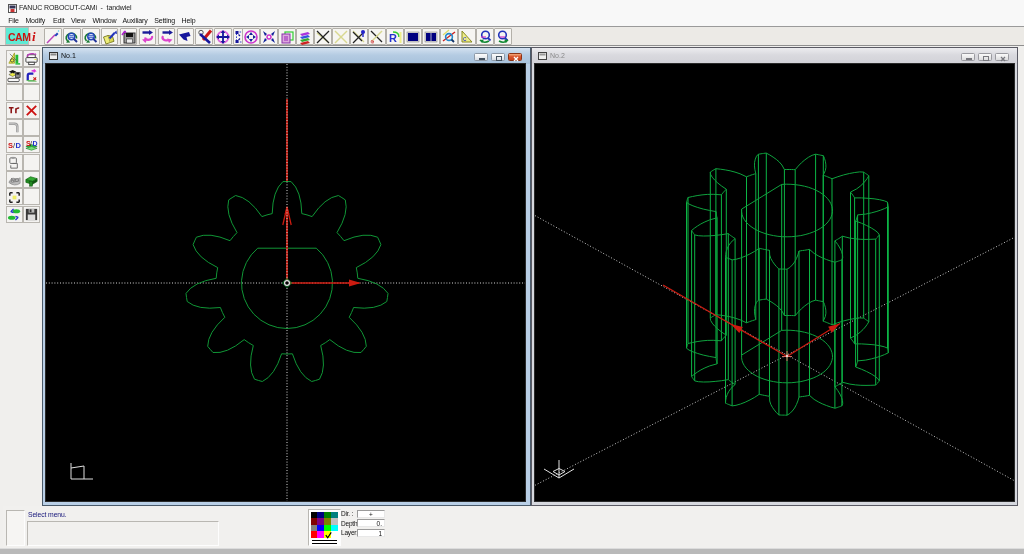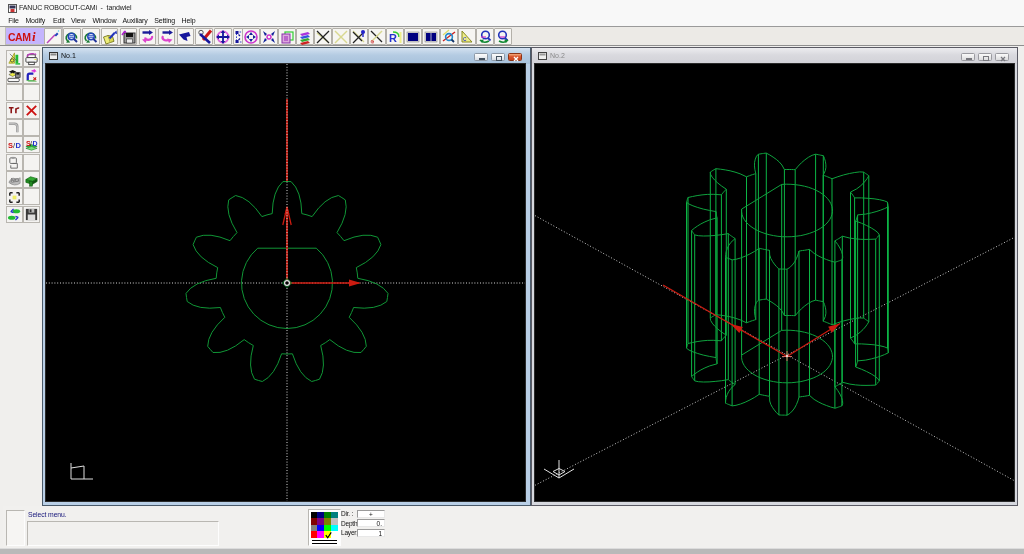--- a/index.html
+++ b/index.html
@@ -3,21 +3,21 @@
 * { margin:0; padding:0; box-sizing:border-box; }
 html,body { width:1024px; height:554px; overflow:hidden; font-family:"Liberation Sans",sans-serif; }
 #app { position:absolute; inset:0; background:#f0efed; }
 .abs { position:absolute; }
 
 #titlebar { left:0; top:0; width:1024px; height:14px; background:#f8f8f8; }
 #titlebar .txt { position:absolute; left:19px; top:3.5px; font-size:7px; color:#1a1a1a; letter-spacing:-0.1px; }
 #menubar { left:0; top:14px; width:1024px; height:13px; background:#f8f8f8; border-bottom:1px solid #9a9a9a; }
 #menubar span { position:absolute; top:3px; font-size:7px; letter-spacing:-0.15px; color:#111; }
 #toolbar { left:0; top:27px; width:1024px; height:19px; background:#eceae6; border-bottom:1px solid #8f8f8f; }
-#logo { position:absolute; left:5px; top:0px; width:58px; height:18px; background:#c4b5fd; border:1px solid #c0beb8; }
+#logo { position:absolute; left:5px; top:0px; width:24px; height:18px; background:#5eead4; border:1px solid #c0beb8; }
 #logo b { position:absolute; left:2px; top:2.5px; font-size:10.5px; color:#cc1111; letter-spacing:-0.5px; }
 #logo i { position:absolute; left:26px; top:0.5px; font-size:13px; color:#cc1111; font-family:"Liberation Serif",serif; font-weight:bold; }
 .tbtn { position:absolute; top:0.5px; width:17.5px; height:17.5px; background:#f6f5f2; border:1px solid #b3b0a9; border-radius:1px; }
 .tbtn svg { position:absolute; left:0.2px; top:0.2px; }
 
 #sidebar { left:0; top:46px; width:42px; height:460px; background:#f0efed; }
 .sbtn { position:absolute; width:17px; height:17px; background:#f4f3f1; border:1px solid #b9b6b0; }
 .sbtn svg { position:absolute; left:0.5px; top:0.5px; }
 
 .win { position:absolute; }

